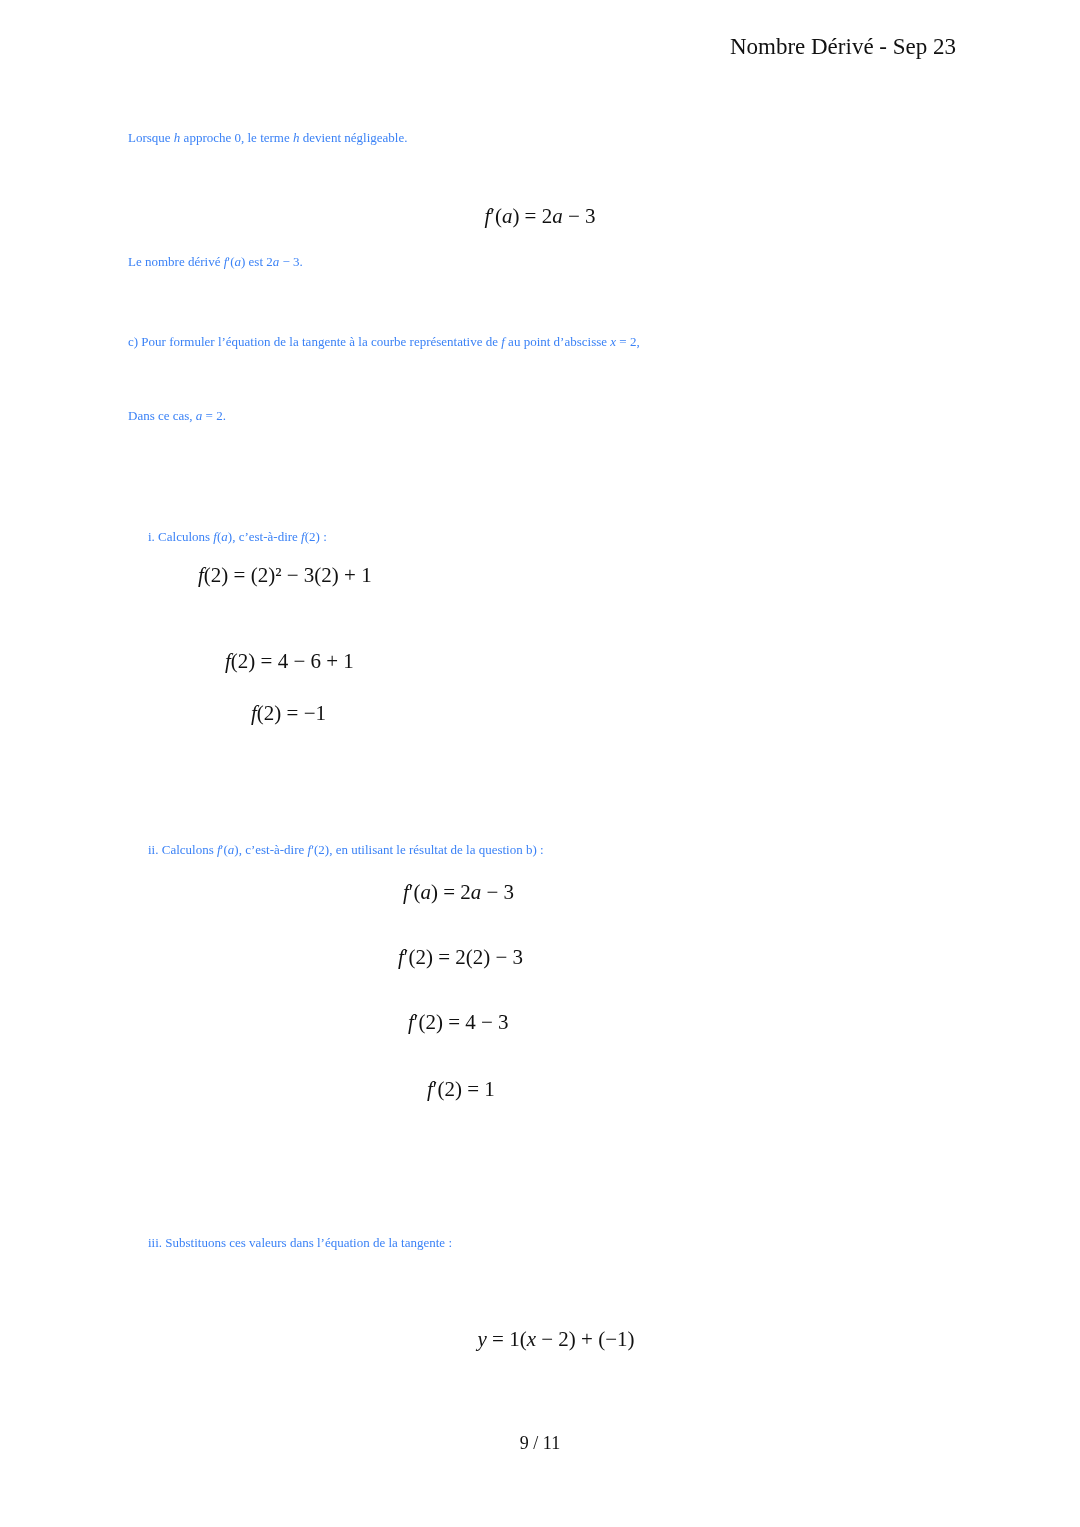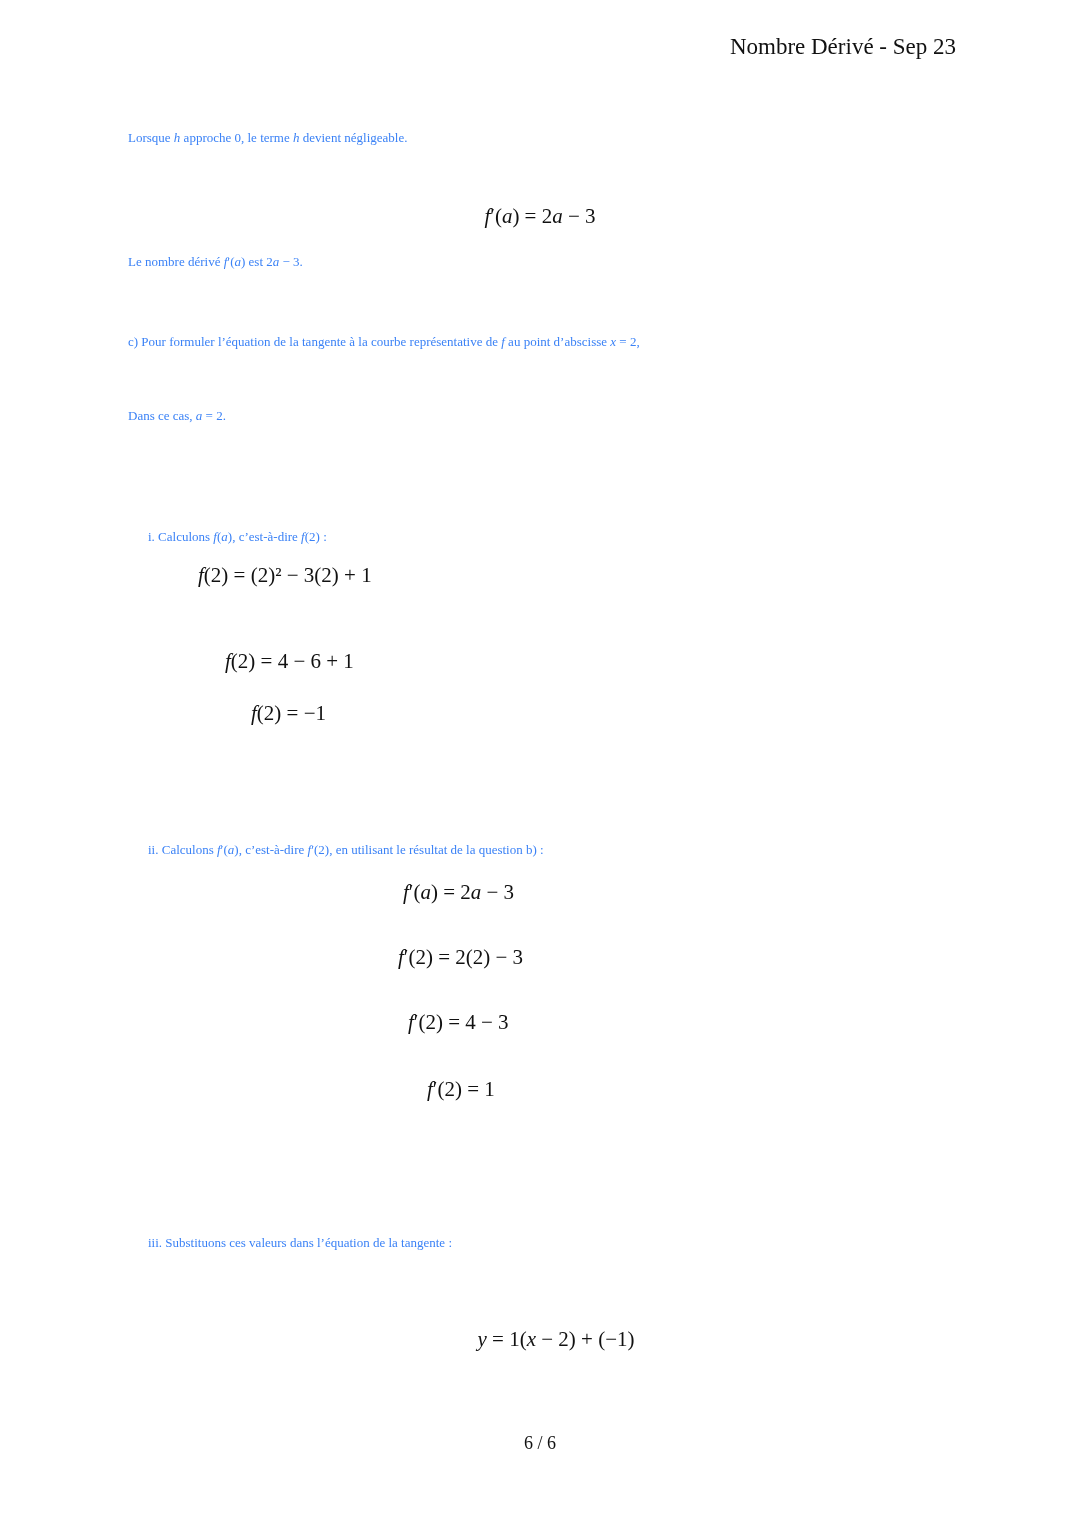--- a/index.html
+++ b/index.html
@@ -82,15 +82,15 @@
 
   <div class="abs eq" style="top:1009px; left:408px;"><span class="mi">f</span>′(2) = 4 − 3</div>
 
   <div class="abs eq" style="top:1076px; left:427px;"><span class="mi">f</span>′(2) = 1</div>
 
   <div class="abs txt" style="top:1229px; left:148px;">iii. Substituons ces valeurs dans l’équation de la tangente :</div>
 
 
   <div class="abs eq center" style="top:1326px;padding-left:16px;"><span class="mi">y</span> = 1(<span class="mi">x</span> − 2) + (−1)</div>
 
-  <div class="abs ftr center" style="top:1433px;">6 / 6</div>
+  <div class="abs ftr center" style="top:1433px;">9 / 11</div>
 
 </div>
 
 </body></html>

